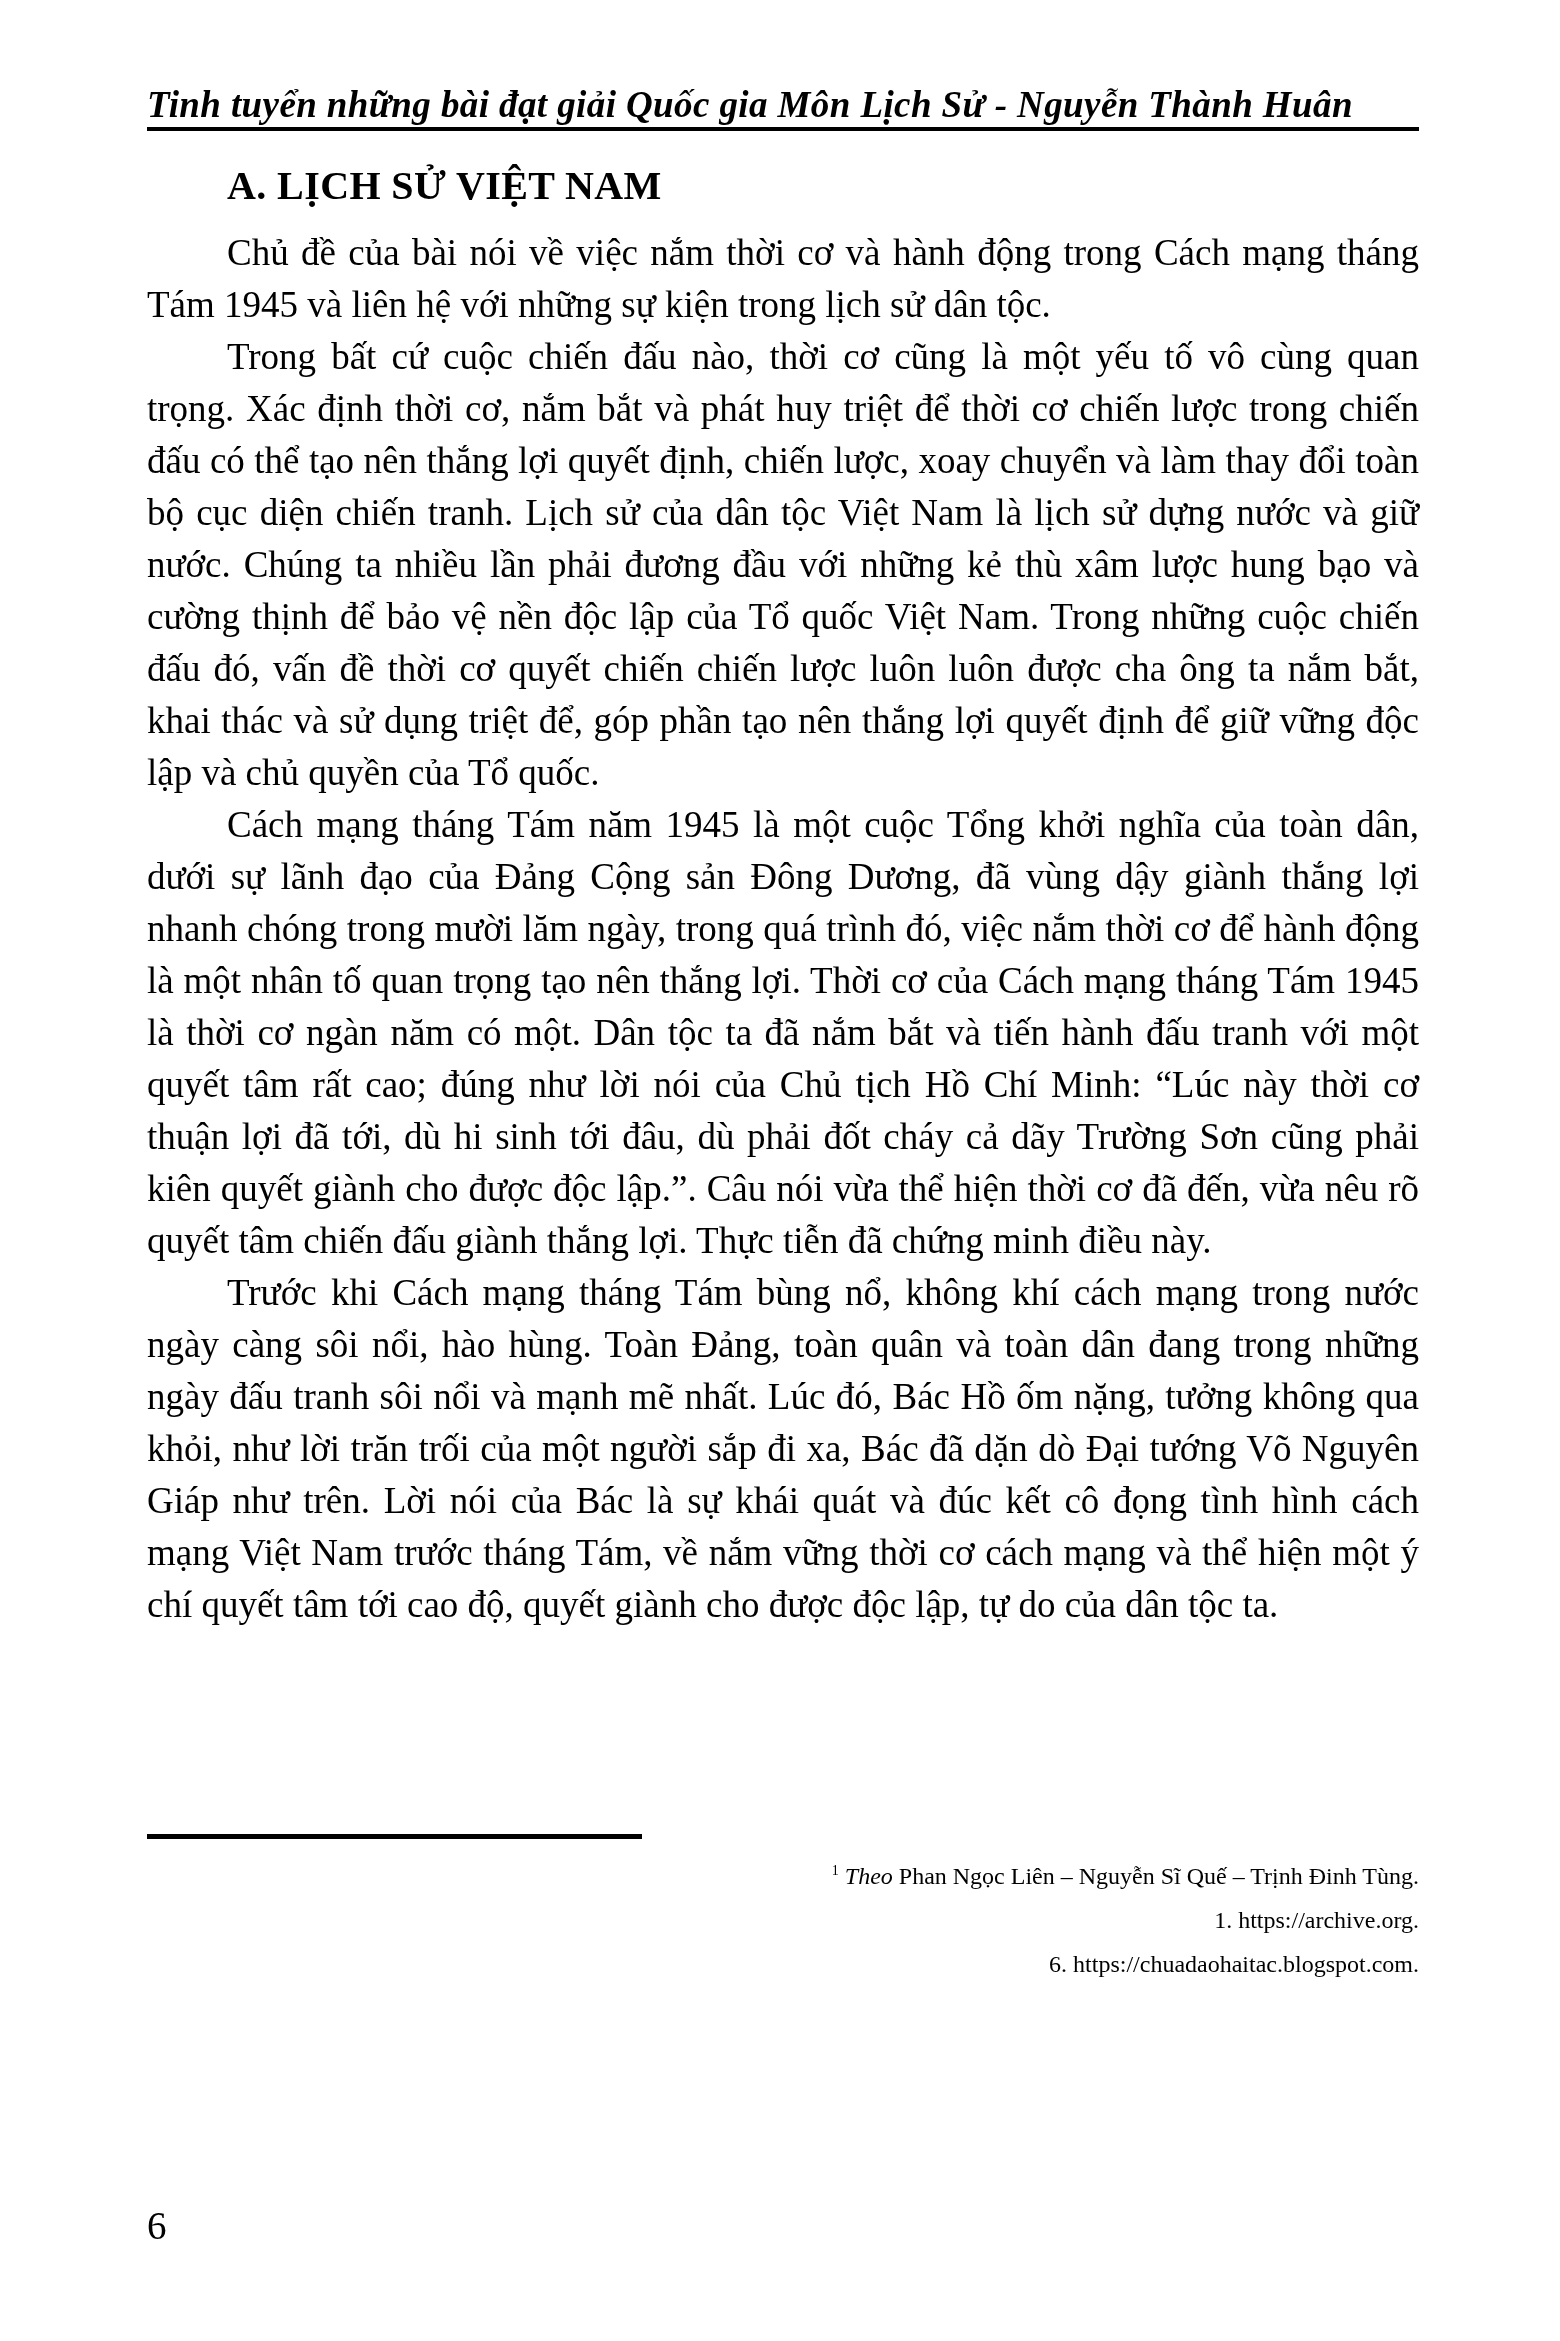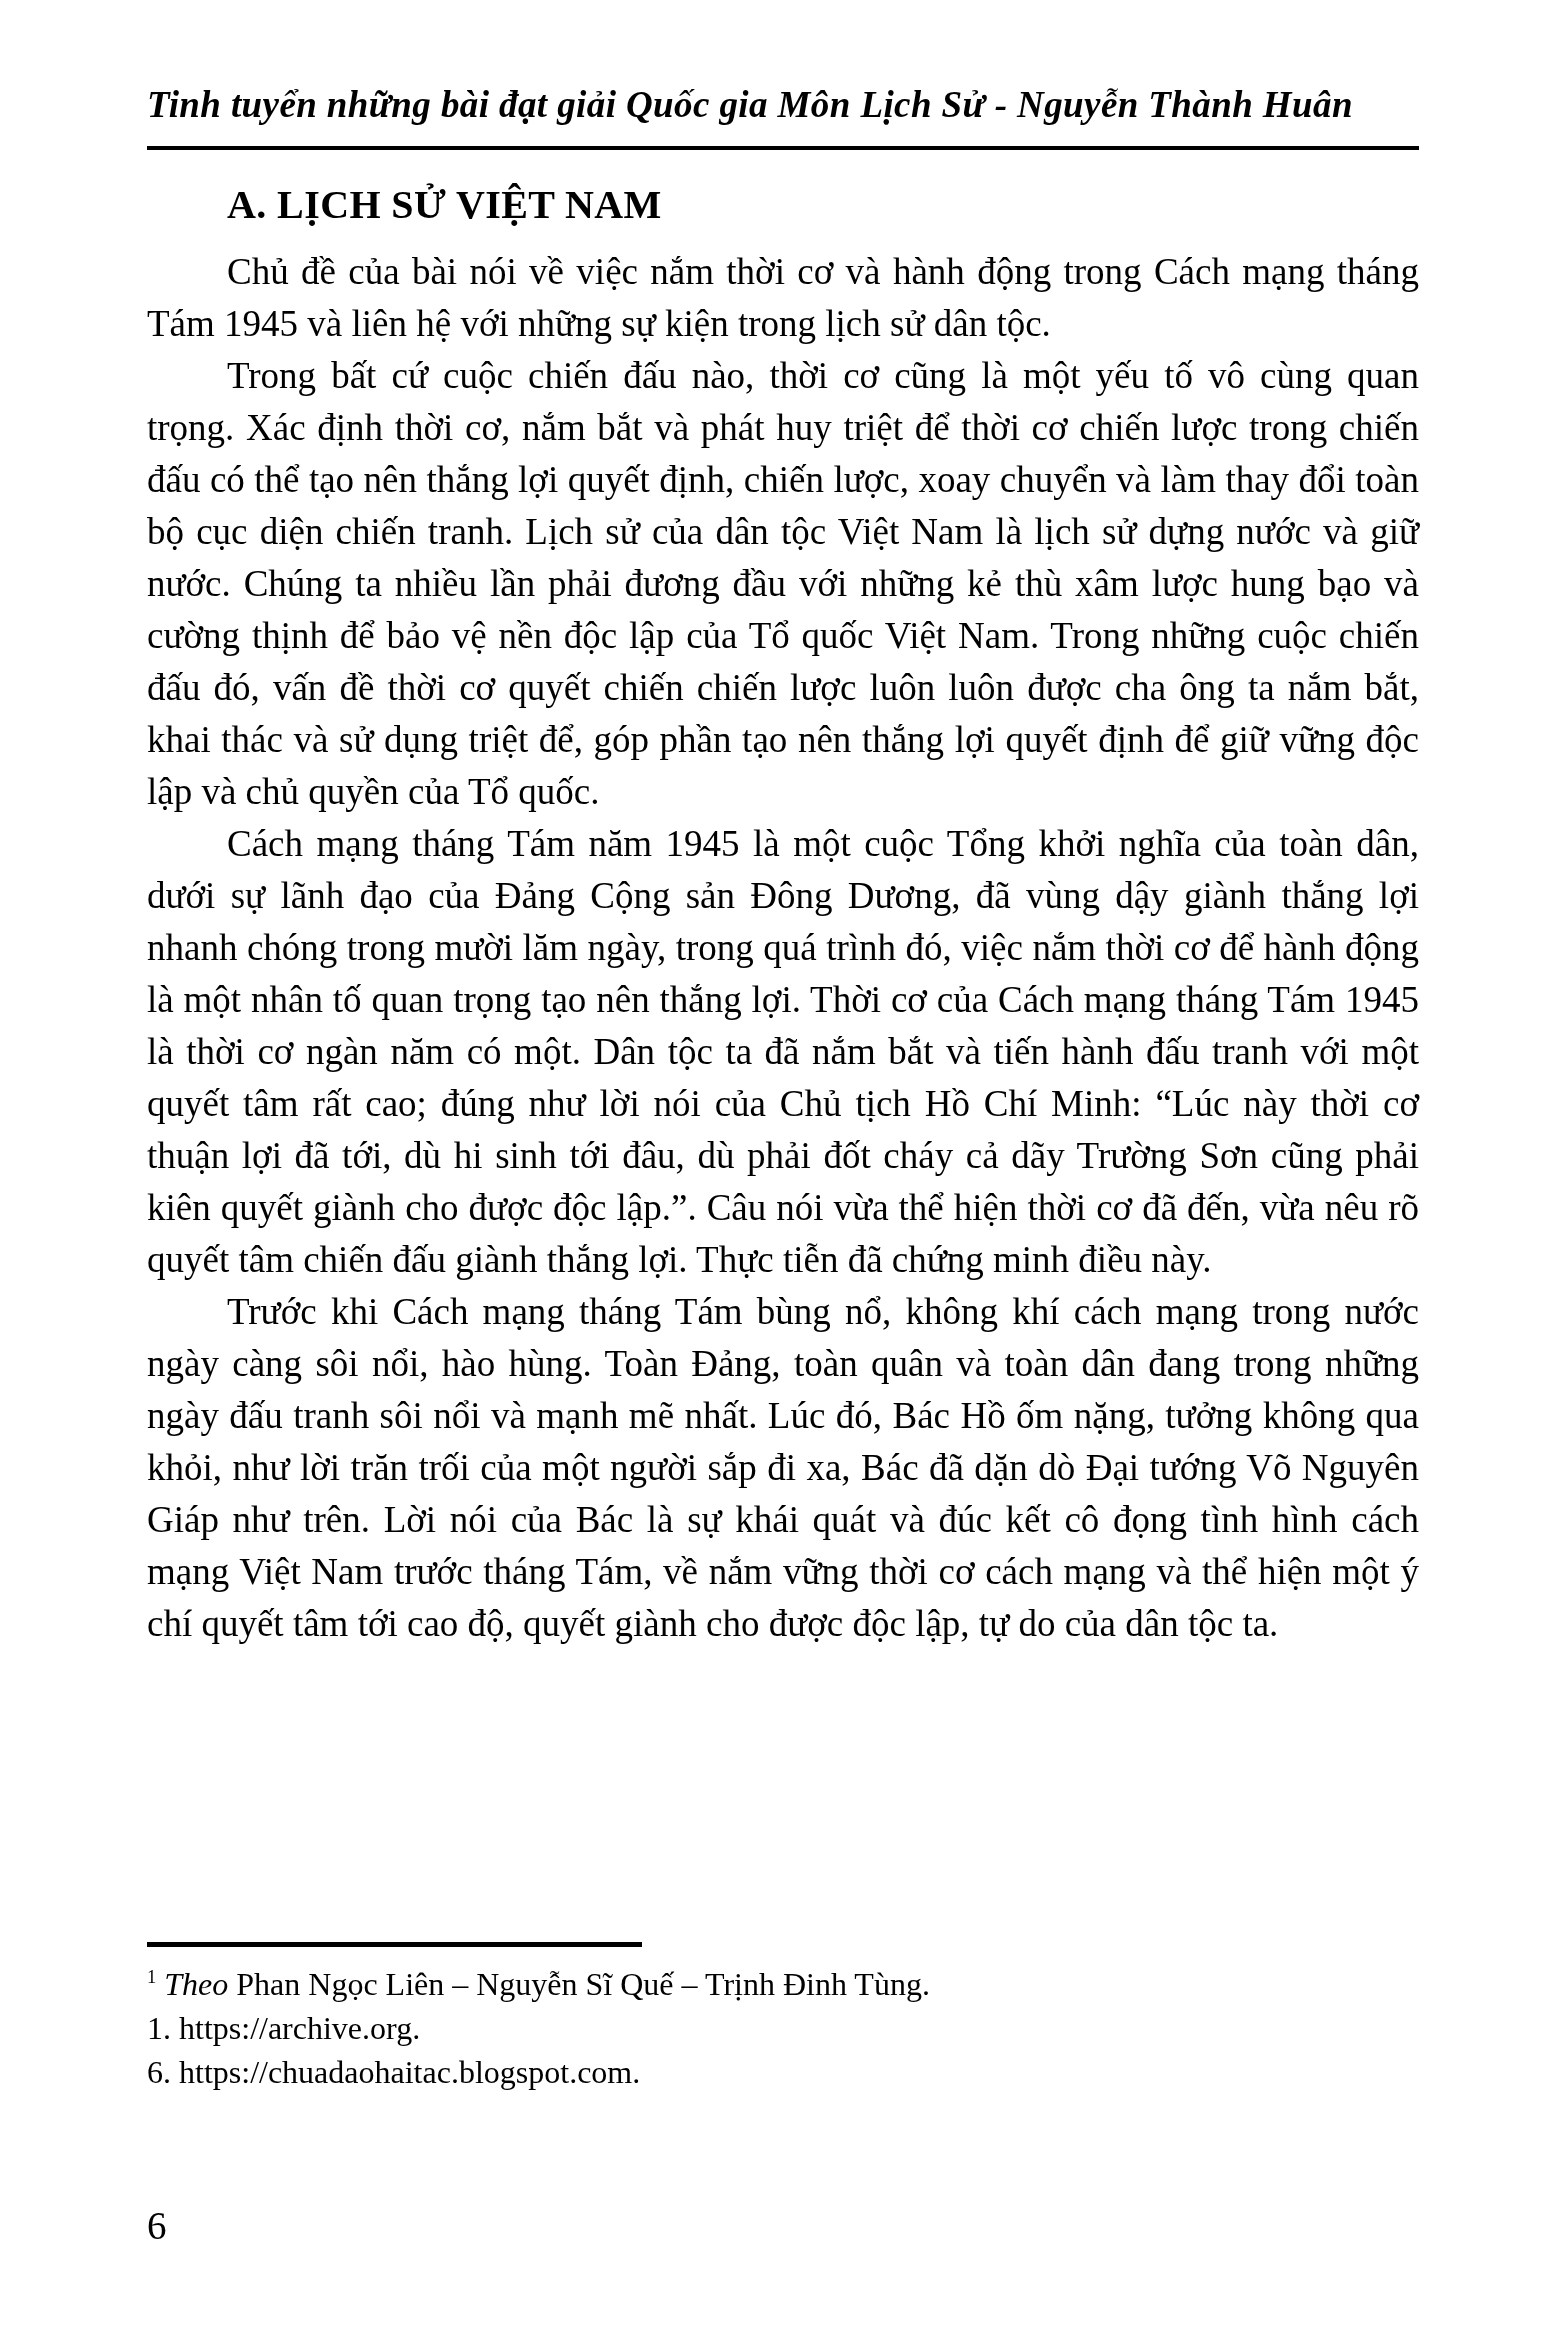--- a/index.html
+++ b/index.html
@@ -20,21 +20,21 @@
     width: 100%;
     height: 100%;
     box-sizing: border-box;
     padding: 83px 142px 0 147px;
   }
   .running-header {
     font-style: italic;
     font-weight: bold;
     font-size: 37px;
     line-height: 1.2;
-    padding-bottom: 19px;
+    padding-bottom: 0;
     border-bottom: 4.1px solid #000000;
     letter-spacing: 0.4px;
     white-space: nowrap;
   }
   .doc-title {
     text-align: center;
     font-weight: bold;
     font-size: 42px;
     margin-top: 33px;
     letter-spacing: 0.8px;
@@ -58,23 +58,24 @@
     margin: 0;
     font-family: Liberation Serif, serif;
   }
   .body-text p:first-child {
     margin-top: 18px;
   }
   .footnotes {
     position: absolute;
     left: 147px;
     right: 142px;
-    top: 1942px;
-    font-size: 32px;
+    top: 1834px;
+    font-size: 24px;
     line-height: 44px;
+    text-align: right;
   }
   .fn-separator {
     width: 495px;
     height: 0;
     border-top: 5px solid #000000;
     margin-bottom: 15px;
   }
   .fn-line { margin: 0; }
   .fn-lead-italic { font-style: italic; }
   .page-number {

